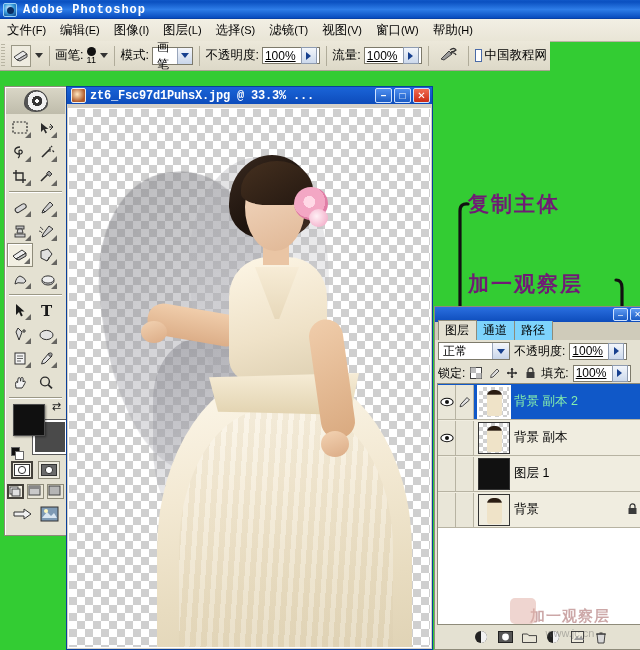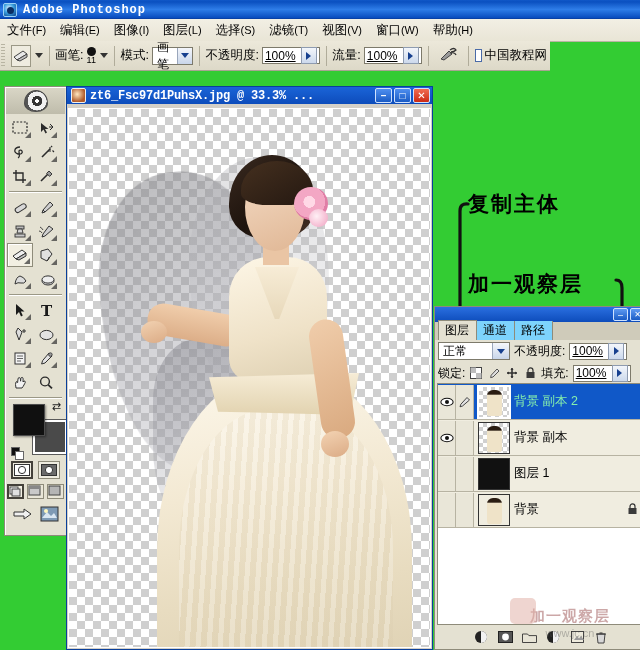--- a/index.html
+++ b/index.html
@@ -284,21 +284,21 @@
   .lock-badge{position:absolute;right:6px;top:11px;}
   #lp-bottom{
     position:absolute;left:2px;right:2px;bottom:2px;height:20px;
     background:#e4e1d2;display:flex;align-items:center;justify-content:center;gap:9px;
   }
   .lpb{width:15px;height:15px;display:flex;align-items:center;justify-content:center;}
   
   #annots{position:absolute;left:430px;top:180px;width:210px;height:330px;pointer-events:none;}
   .ann-text{
     position:absolute;font-family:"DejaVu Serif","Liberation Serif",serif;
-    font-size:21px;color:#000000;font-weight:bold;letter-spacing:2px;white-space:nowrap;
+    font-size:21px;color:#701a75;font-weight:bold;letter-spacing:2px;white-space:nowrap;
   }
   
   #watermark{
     position:absolute;right:4px;bottom:4px;width:132px;height:46px;opacity:.38;
     display:flex;align-items:center;justify-content:center;flex-direction:column;
   }
   #wm-text{font-size:15px;color:#7a1b1b;font-weight:bold;letter-spacing:1px;}
   #wm-url{font-size:11px;color:#555;margin-top:1px;}
   #wm-badge{position:absolute;left:6px;top:-2px;width:26px;height:26px;border-radius:5px;
     background:#b3361f;opacity:.55;}

